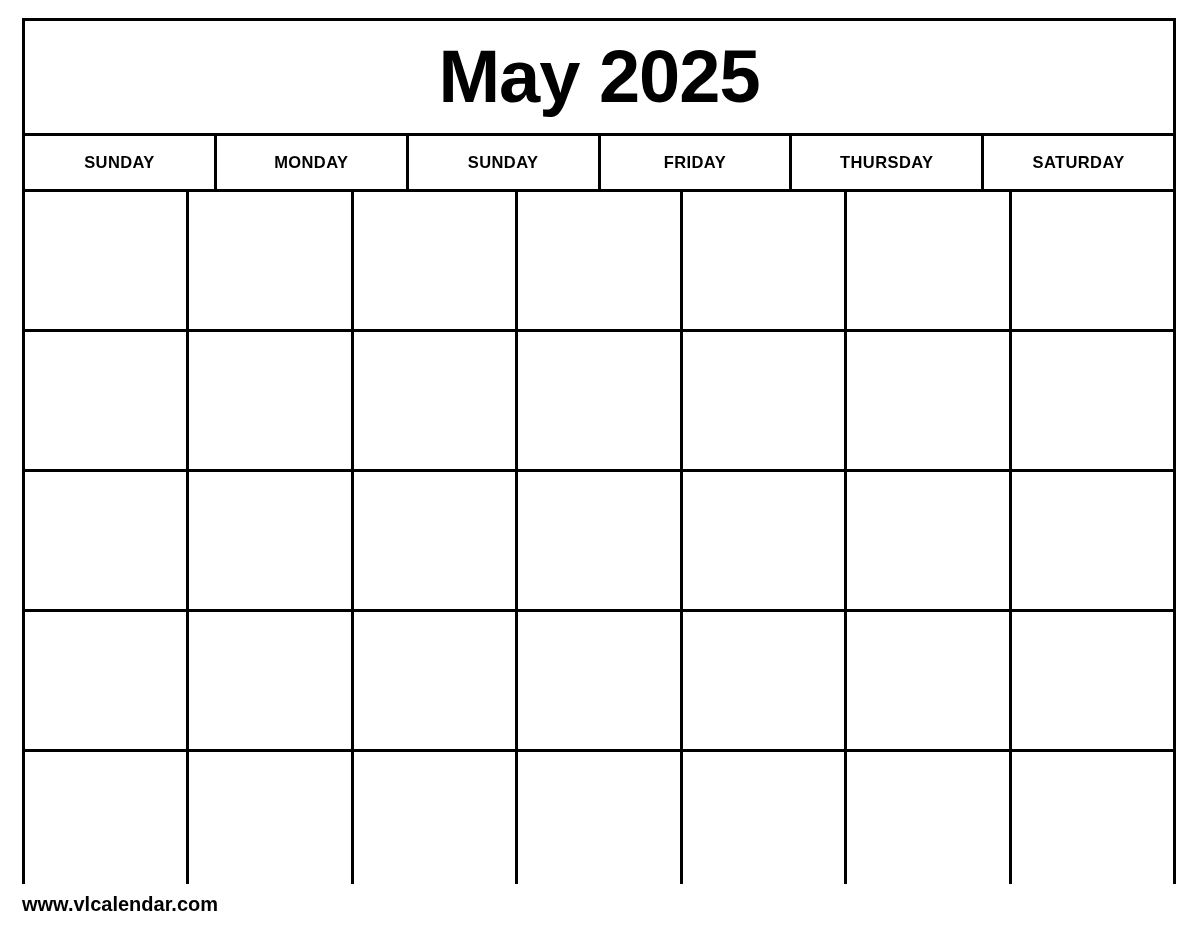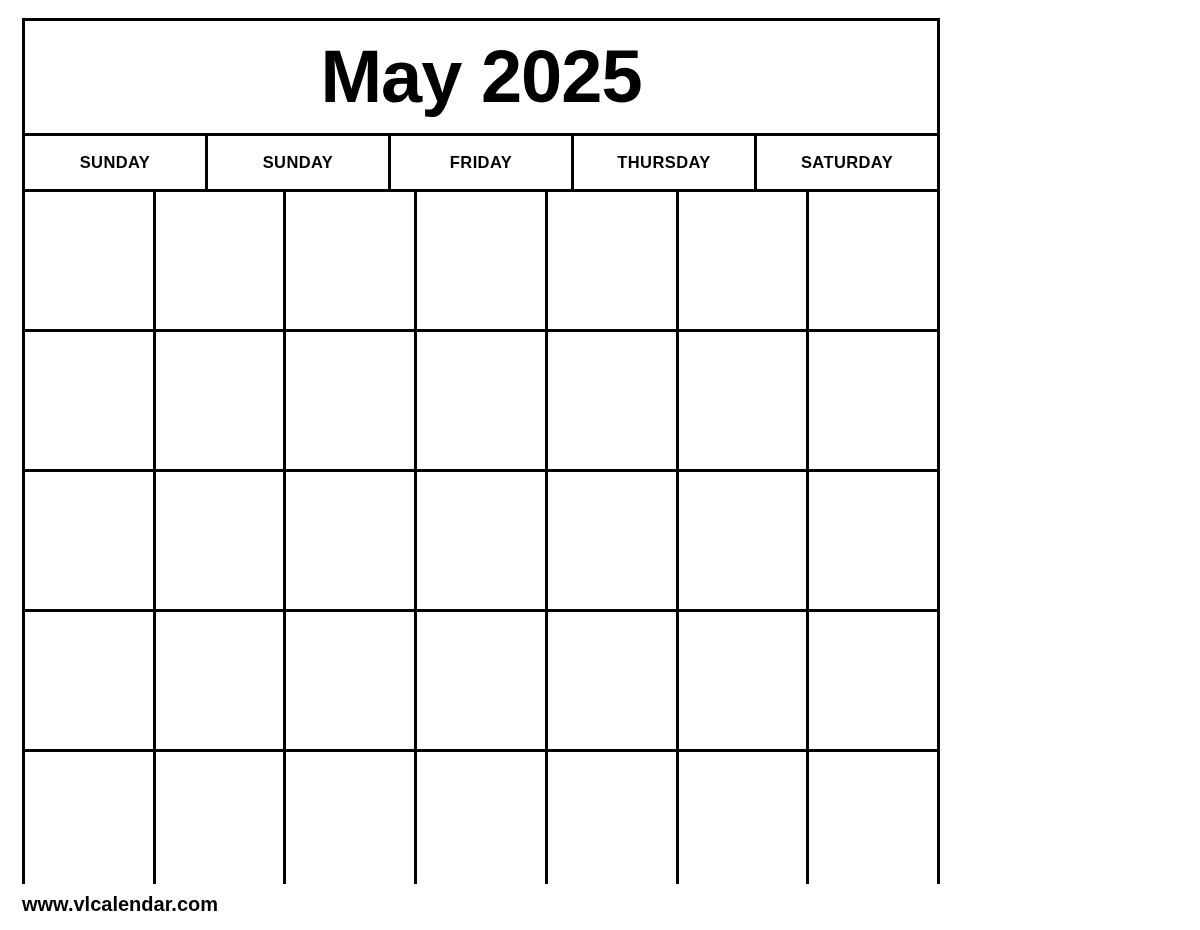--- a/index.html
+++ b/index.html
@@ -17,41 +17,42 @@
   .page {
     position: relative;
     width: 1200px;
     height: 930px;
     box-sizing: border-box;
     padding: 18px 22px 0 22px;
   }
   .calendar {
     border: 3px solid #000;
     border-bottom: none;
-    width: 918px;
+    width: 1154px;
     box-sizing: border-box;
   }
   .title-row {
     border-bottom: 3px solid #000;
     height: 112px;
     display: flex;
     align-items: center;
     justify-content: center;
   }
   .title {
     font-size: 74px;
     font-weight: bold;
     letter-spacing: -1px;
     line-height: 1;
     font-family: "Liberation Sans", sans-serif;
   }
   .dow-row {
     display: flex;
     height: 53px;
     border-bottom: 3px solid #000;
+    justify-content: flex-end;
   }
   .dow {
     flex: 1 1 0;
     display: flex;
     align-items: center;
     justify-content: center;
     font-size: 16.5px;
     font-weight: bold;
     letter-spacing: 0.4px;
     border-right: 3px solid #000;
@@ -107,20 +108,21 @@
 <div class="page">
 
   <div class="calendar">
 
     <div class="title-row">
       <div class="title">May 2025</div>
     </div>
 
     <div class="dow-row">
       <div class="dow">SUNDAY</div>
+      <div class="dow">MONDAY</div>
       <div class="dow">SUNDAY</div>
       <div class="dow">FRIDAY</div>
       <div class="dow">THURSDAY</div>
       <div class="dow">SATURDAY</div>
     </div>
 
     <div class="week-row">
       <div class="day-cell">
           <span class="day-num"></span>
         </div>

